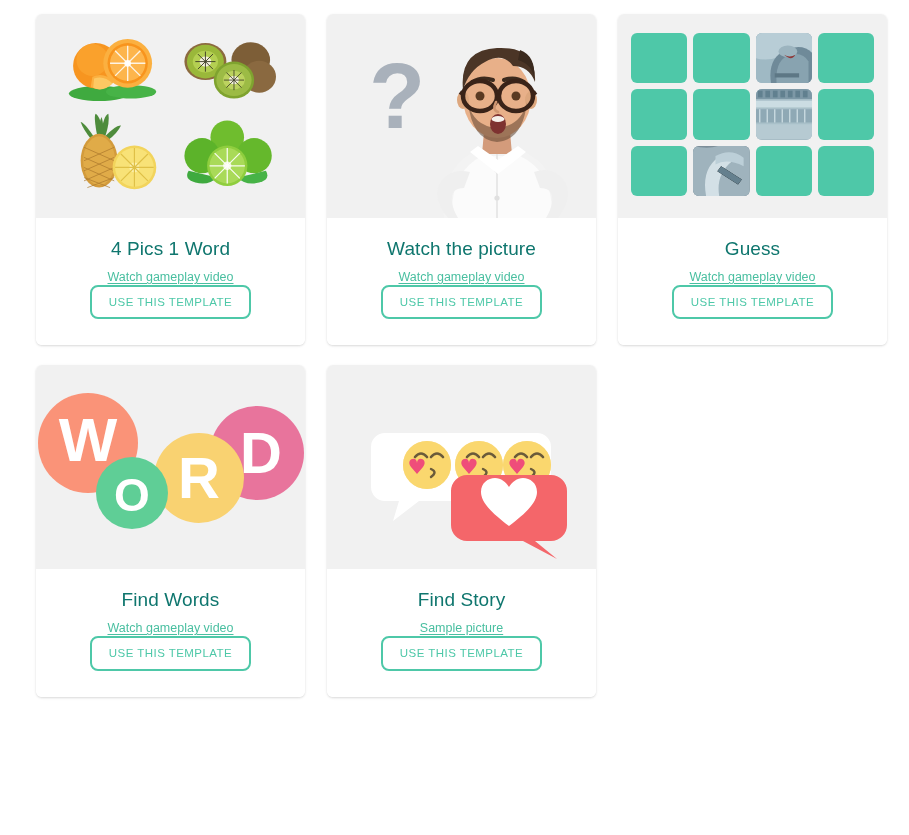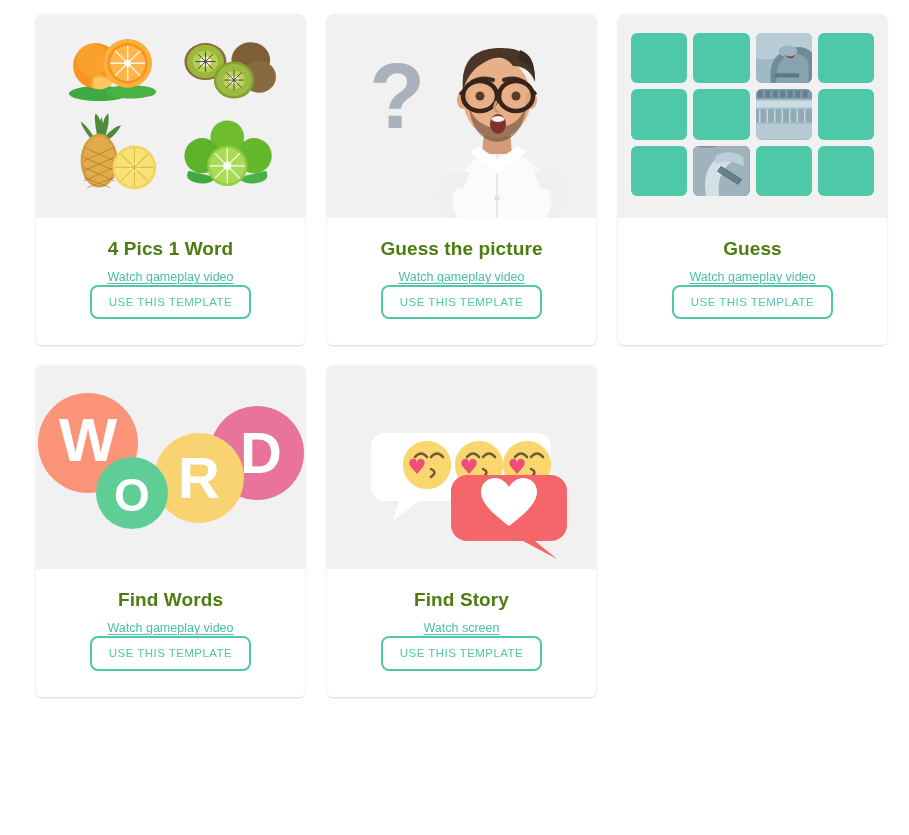--- a/index.html
+++ b/index.html
@@ -40,22 +40,22 @@
 
   .card-body {
     flex: 1;
     padding: 20px 12px 26px;
     text-align: center;
     background: #fff;
   }
 
   .card-title {
     font-size: 19px;
-    font-weight: bold;
-    color: #4d7c0f;
+    font-weight: normal;
+    color: #0f766e;
     letter-spacing: 0.1px;
     margin: 0 0 6px;
     line-height: 1.2;
   }
 
   .card-link {
     display: inline-block;
     font-size: 12.5px;
     color: #49bfa0;
     text-decoration: underline;
@@ -258,21 +258,21 @@
           <circle cx="124" cy="68" r="4.5" fill="#5a3a22"></circle>
 
           <path d="M104 74 q-4 8 2 10" stroke="#cf9671" stroke-width="2.6" fill="none" stroke-linecap="round"></path>
 
           <ellipse cx="106" cy="96" rx="8" ry="10" fill="#7e3230"></ellipse>
           <ellipse cx="106" cy="91" rx="6.5" ry="3" fill="#f5f0ea"></ellipse>
         </svg>
       </div>
     </div>
     <div class="card-body">
-      <div class="card-title">Guess the picture</div>
+      <div class="card-title">Watch the picture</div>
       <a class="card-link">Watch gameplay video</a>
       <div><button class="use-btn">USE THIS TEMPLATE</button></div>
     </div>
   </div>
 
   <div class="card">
     <div class="card-media">
       <div class="tiles-wrap">
         <div class="tile"></div>
         <div class="tile"></div>
@@ -397,18 +397,18 @@
           </g>
 
           <path d="M140 110 h84 a16 16 0 0 1 16 16 v34 a16 16 0 0 1 -16 16 h-16 l22 18 l-34 -18 h-56 a16 16 0 0 1 -16 -16 v-34 a16 16 0 0 1 16 -16 Z" fill="#f4666a"></path>
 
           <path d="M182 161 c-20 -15 -28 -25 -28 -34 c0 -9 7 -14 14 -14 c6 0 11 4 14 9 c3 -5 8 -9 14 -9 c7 0 14 5 14 14 c0 9 -8 19 -28 34 Z" fill="#ffffff"></path>
         </svg>
       </div>
     </div>
     <div class="card-body">
       <div class="card-title">Find Story</div>
-      <a class="card-link">Watch screen</a>
+      <a class="card-link">Sample picture</a>
       <div><button class="use-btn">USE THIS TEMPLATE</button></div>
     </div>
   </div>
 
 </div>
 
 </body></html>

